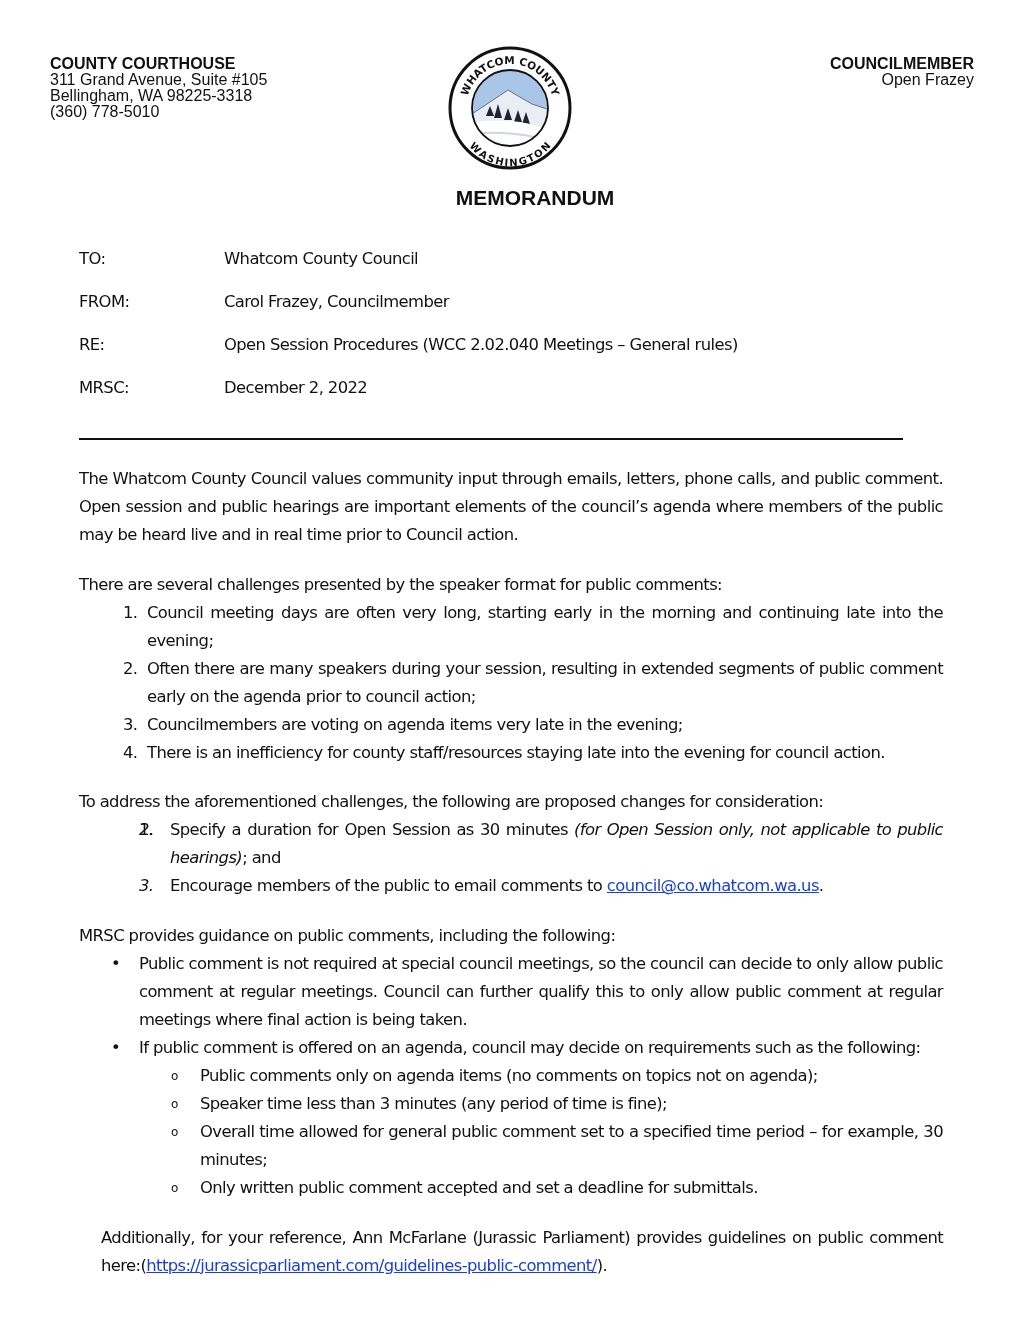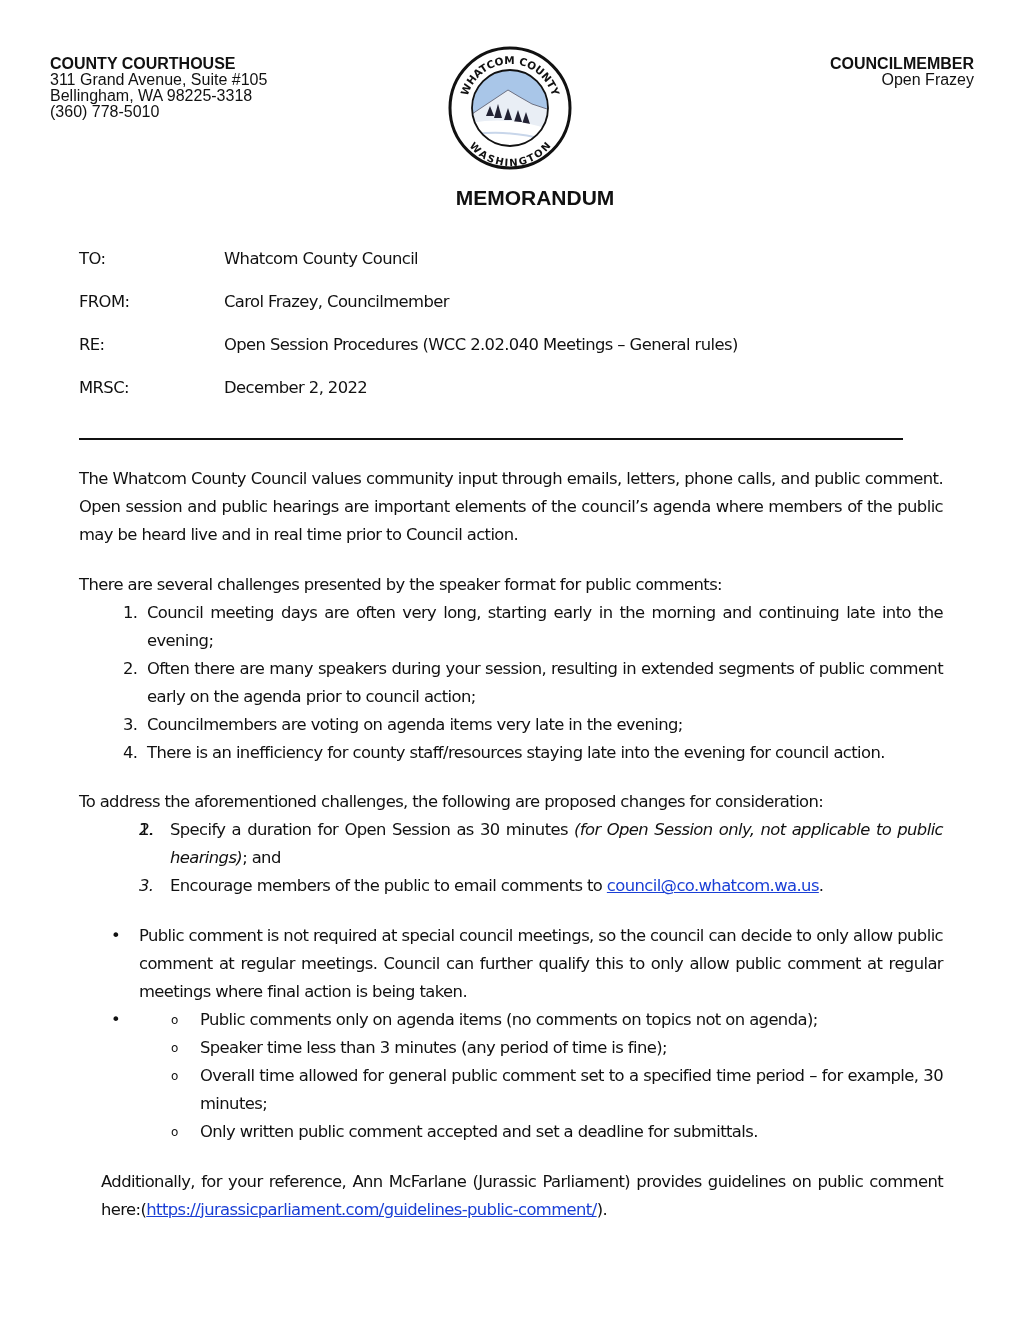--- a/index.html
+++ b/index.html
@@ -115,22 +115,23 @@
   <div class="gap"></div>
 
   <p>To address the aforementioned challenges, the following are proposed changes for consideration:</p>
   <ol class="l2">
     <li class="num-li"><span class="n">1.</span></li>
     <li class="num-li"><span class="n it">2.</span><span>Specify a duration for Open Session as 30 minutes </span><span class="it">(for Open Session only, not applicable to public hearings)</span><span>; and</span></li>
     <li class="num-li"><span class="n it">3.</span><span>Encourage members of the public to email comments to </span><a href="#">council@co.whatcom.wa.us</a><span>.</span></li>
   </ol>
   <div class="gap"></div>
 
+  <p>MRSC provides guidance on public comments, including the following:</p>
   <div class="bul"><span class="d">•</span><span>Public comment is not required at special council meetings, so the council can decide to only allow public comment at regular meetings. Council can further qualify this to only allow public comment at regular meetings where final action is being taken.</span></div>
-  <div class="bul"><span class="d">•</span></div>
+  <div class="bul"><span class="d">•</span><span>If public comment is offered on an agenda, council may decide on requirements such as the following:</span></div>
   <div class="sub"><span class="o">o</span><span>Public comments only on agenda items (no comments on topics not on agenda);</span></div>
   <div class="sub"><span class="o">o</span><span>Speaker time less than 3 minutes (any period of time is fine);</span></div>
   <div class="sub"><span class="o">o</span><span>Overall time allowed for general public comment set to a specified time period – for example, 30 minutes;</span></div>
   <div class="sub"><span class="o">o</span><span>Only written public comment accepted and set a deadline for submittals.</span></div>
   <div class="gap"></div>
 
   <p class="add"><span>Additionally, for your reference, Ann McFarlane (Jurassic Parliament) provides guidelines on public comment here:(</span><a href="#">https://jurassicparliament.com/guidelines-public-comment/</a><span>).</span></p>
 </div>
 
 </body></html>

